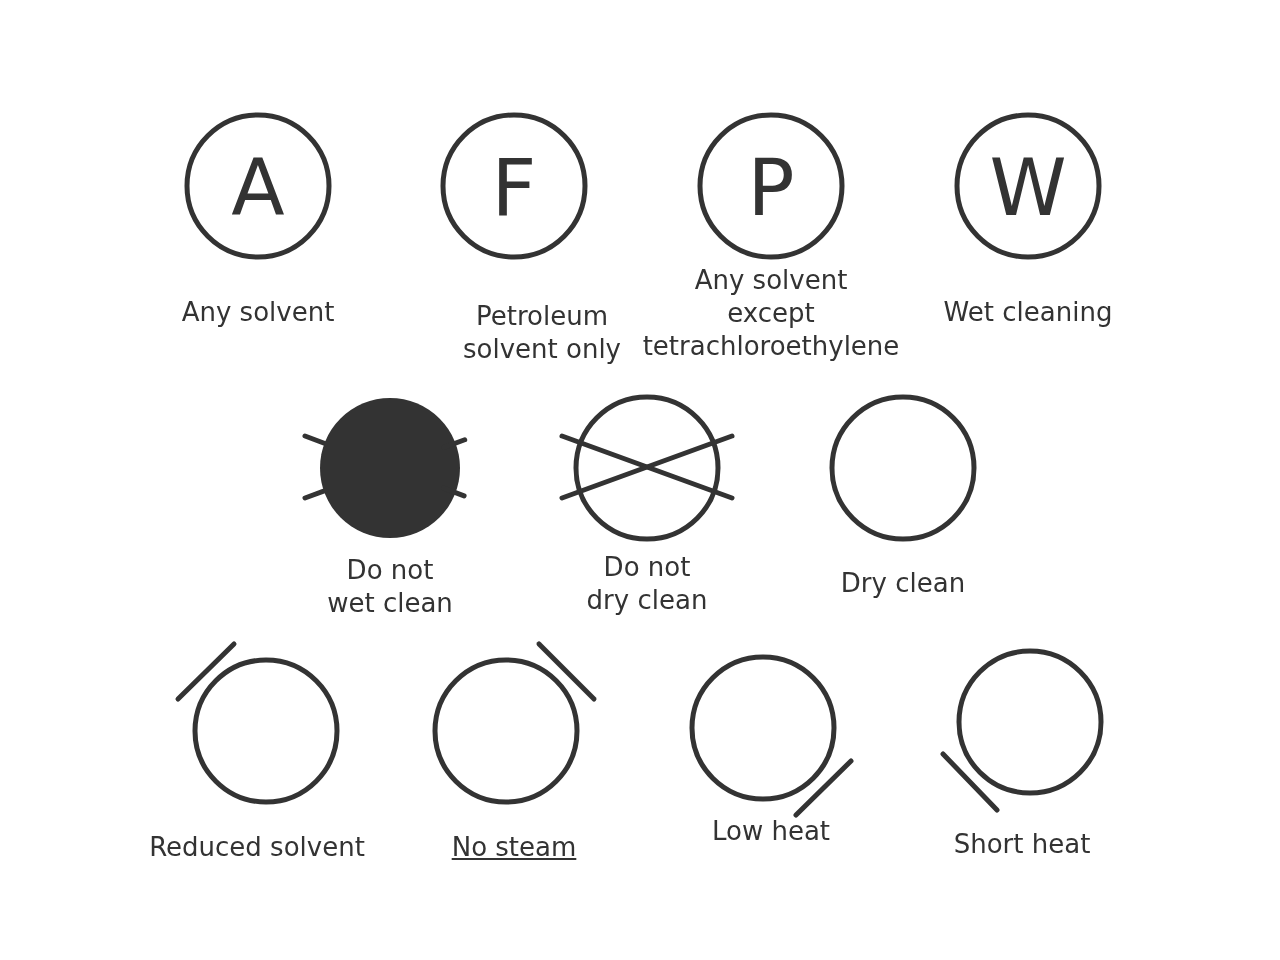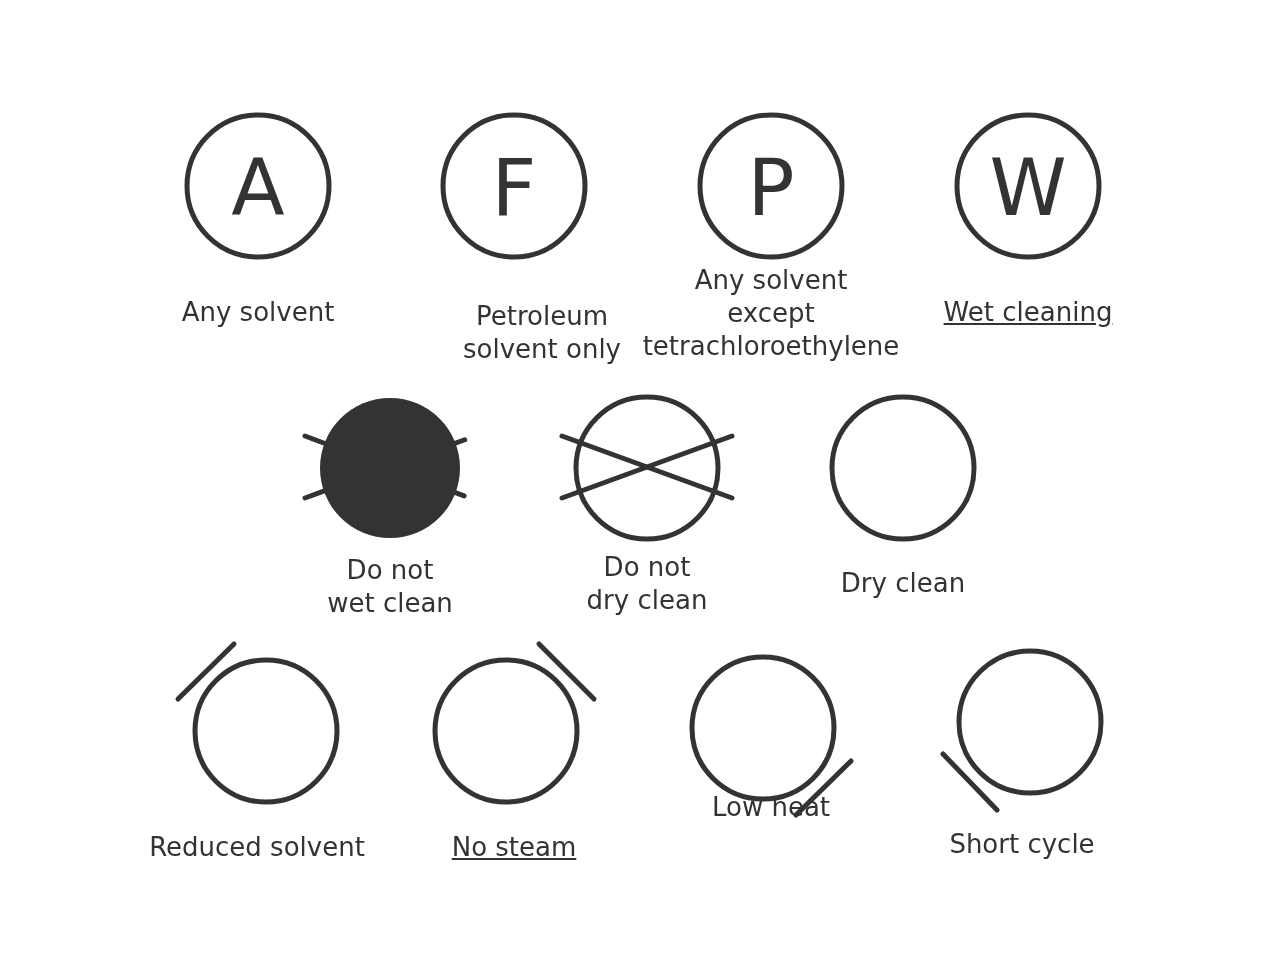--- a/index.html
+++ b/index.html
@@ -40,21 +40,21 @@
 <div class="label" style="left:771px; top:264px;">Any solvent
 except
 tetrachloroethylene</div>
 
 <div class="sym">
   <svg width="1280" height="960">
     <circle cx="1028" cy="186" r="71" fill="none" stroke="#333" stroke-width="5"></circle>
     <text class="letter" x="1028" y="215" text-anchor="middle">W</text>
   </svg>
 </div>
-<div class="label" style="left:1028px; top:296px;text-decoration:underline;">Wet cleaning</div>
+<div class="label" style="left:1028px; top:296px;">Wet cleaning</div>
 
 <div class="sym">
   <svg width="1280" height="960">
     <circle cx="390" cy="468" r="70" fill="#333"></circle>
     <line x1="305" y1="436" x2="475" y2="500" stroke="#333" stroke-width="5" stroke-linecap="round" stroke-dasharray="22 126 22"></line>
     <line x1="305" y1="498" x2="475" y2="436" stroke="#333" stroke-width="5" stroke-linecap="round" stroke-dasharray="22 126 22"></line>
   </svg>
 </div>
 <div class="label" style="left:390px; top:554px;">Do not
 wet clean</div>
@@ -91,21 +91,21 @@
   </svg>
 </div>
 <div class="label" style="left:514px; top:831px;text-decoration:underline;">No steam</div>
 
 <div class="sym">
   <svg width="1280" height="960">
     <circle cx="763" cy="728" r="71" fill="none" stroke="#333" stroke-width="5"></circle>
     <line x1="796" y1="815" x2="851" y2="761" stroke="#333" stroke-width="5" stroke-linecap="round"></line>
   </svg>
 </div>
-<div class="label" style="left:771px; top:791px;">Low heat</div>
+<div class="label" style="left:771px; top:815px;">Low heat</div>
 
 <div class="sym">
   <svg width="1280" height="960">
     <circle cx="1030" cy="722" r="71" fill="none" stroke="#333" stroke-width="5"></circle>
     <line x1="943" y1="754" x2="997" y2="810" stroke="#333" stroke-width="5" stroke-linecap="round"></line>
   </svg>
 </div>
-<div class="label" style="left:1022px; top:828px;">Short cycle</div>
+<div class="label" style="left:1022px; top:828px;">Short heat</div>
 
 </body></html>

